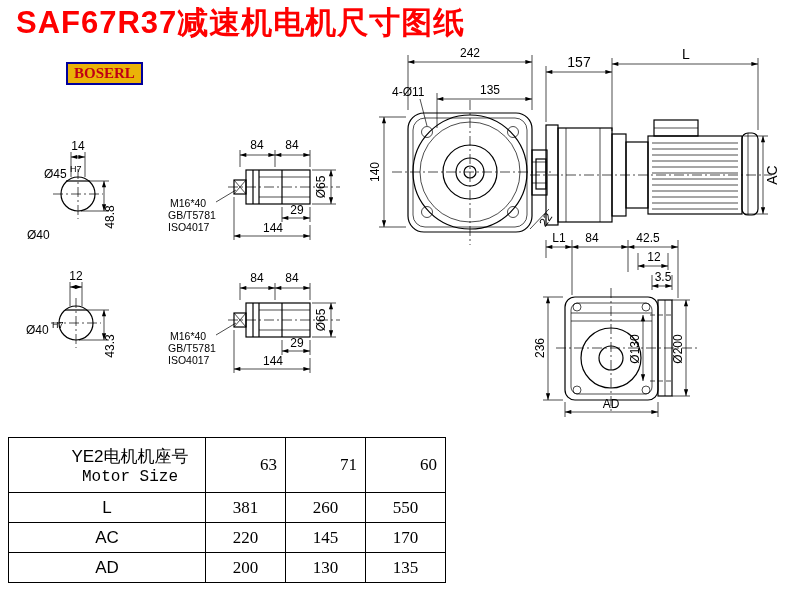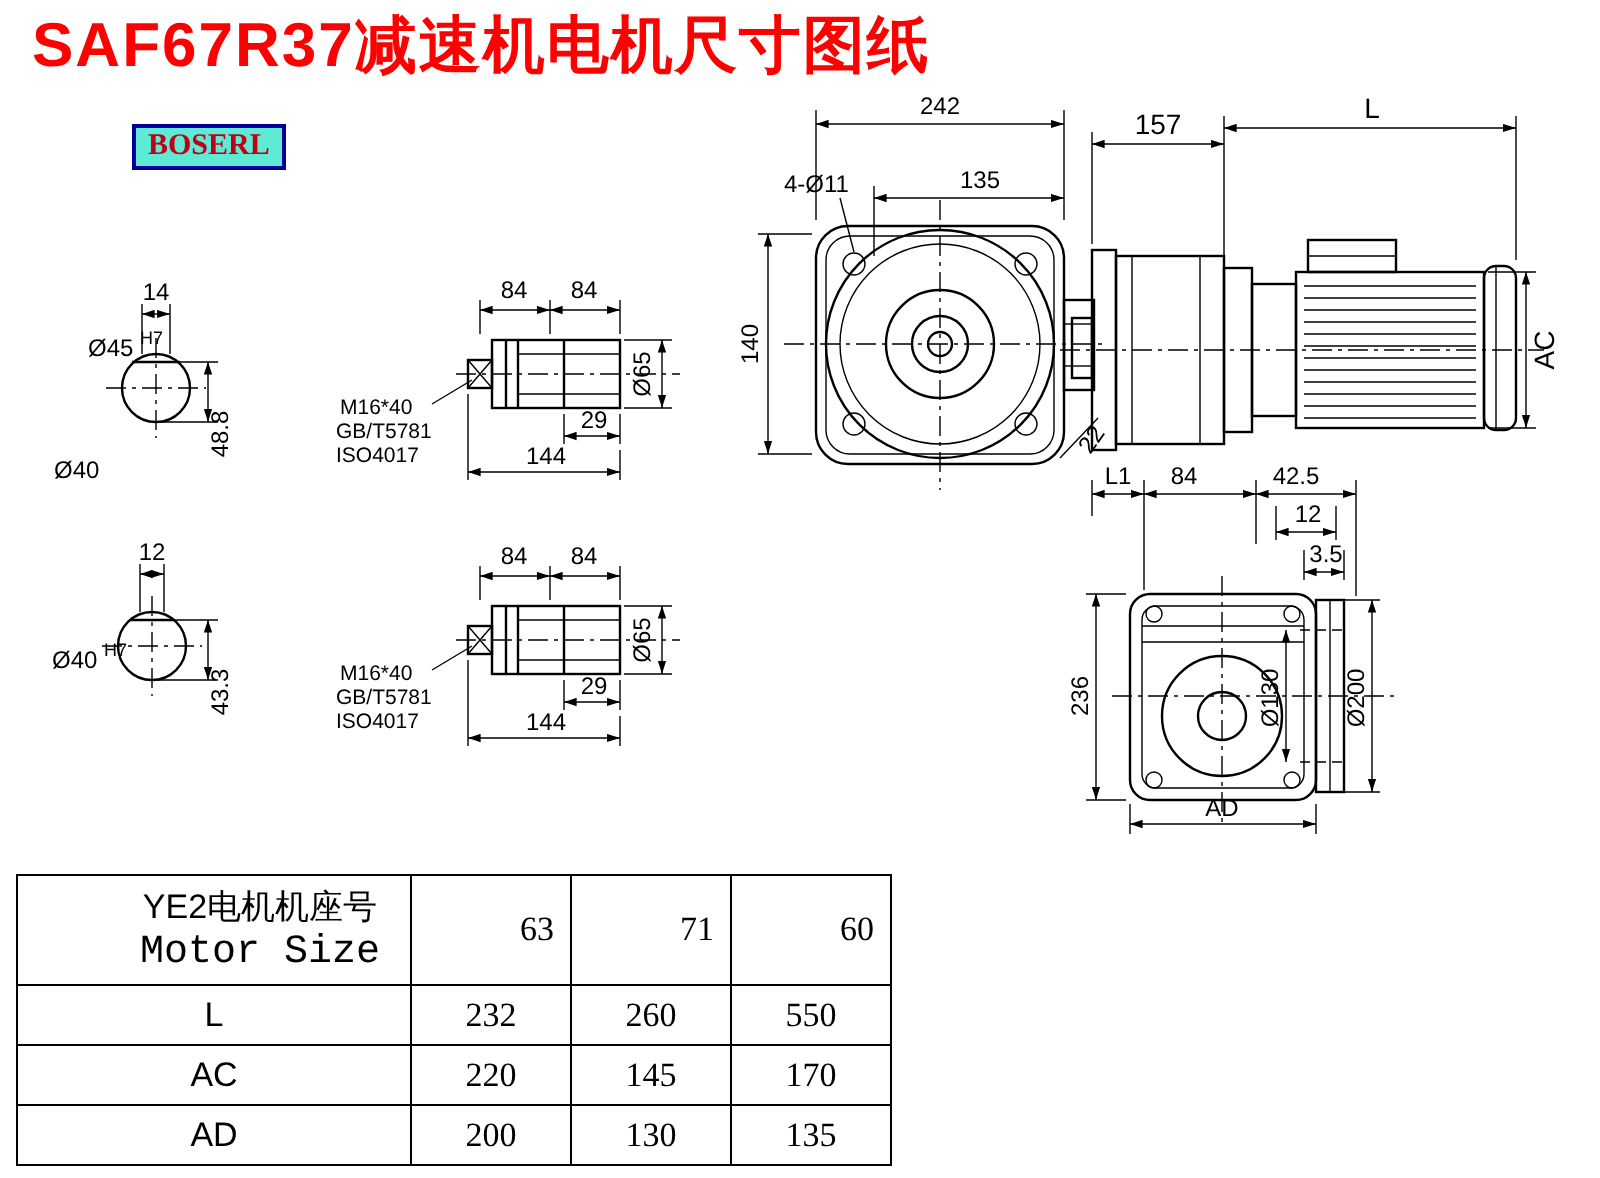--- a/index.html
+++ b/index.html
@@ -1,36 +1,36 @@
 <!DOCTYPE html>
 <html><head>
 <meta charset="utf-8">
 <style>
   * { margin:0; padding:0; box-sizing:border-box; }
   html,body { width:800px; height:589px; }
   body { position:relative; background:#fff; font-family:"Liberation Sans",sans-serif; overflow:hidden; }
   .title { position:absolute; left:16px; top:2px; font-size:31px; font-weight:bold; color:#fe0000; letter-spacing:1px; white-space:nowrap; }
-  .logo { position:absolute; left:66px; top:62px; border:2px solid #00009b; color:#c00016; background:#5eead4;
+  .logo { position:absolute; left:66px; top:62px; border:2px solid #00009b; color:#c00016; background:#eab308;
           font-family:"Liberation Serif",serif; font-size:15px; font-weight:bold; padding:1px 6px; }
   svg.drawing { position:absolute; left:0; top:0; }
   svg text { font-family:"Liberation Sans",sans-serif; font-size:12px; fill:#000; }
   svg text.sm { font-size:10.5px; }
   svg text.sup { font-size:9px; }
   svg text.big { font-size:14px; }
   .ln { stroke:#000; stroke-width:1.2; fill:none; }
   .tn { stroke:#000; stroke-width:0.7; fill:none; }
   .cl { stroke:#000; stroke-width:0.7; fill:none; stroke-dasharray:10 3 2 3; }
   .hd { stroke:#000; stroke-width:0.7; fill:none; stroke-dasharray:5 3; }
   table.spec { position:absolute; left:8px; top:437px; border-collapse:collapse; background:#fff; }
   table.spec td { border:1.5px solid #000; text-align:center; vertical-align:middle; font-size:17px; color:#000; }
   table.spec td.c0 { width:197px; }
   table.spec td.cv { width:80px;font-family:Liberation Serif, serif; }
   table.spec tr.hrow td { height:55px;padding-left:46px; }
   table.spec tr.drow td { height:30px; }
-  table.spec .en { font-family:"Liberation Mono",monospace; font-size:20px; }
+  table.spec .en { font-family:"Liberation Mono",monospace; font-size:16px; }
 </style>
 </head>
 <body>
 
 <div class="title">SAF67R37减速机电机尺寸图纸</div>
 <div class="logo">BOSERL</div>
 
 <svg class="drawing" width="800" height="589" viewBox="0 0 800 589">
 <defs>
   <marker id="ae" markerWidth="11" markerHeight="8" refX="9.5" refY="3" orient="auto">
@@ -279,21 +279,21 @@
     <td class="c0">
       <div>YE2电机机座号</div>
       <div class="en">Motor Size</div>
     </td>
     <td class="cv">63</td>
     <td class="cv">71</td>
     <td class="cv">60</td>
   </tr>
   <tr class="drow">
     <td class="c0">L</td>
-    <td class="cv">232</td>
+    <td class="cv">381</td>
     <td class="cv">260</td>
     <td class="cv">550</td>
   </tr>
   <tr class="drow">
     <td class="c0">AC</td>
     <td class="cv">220</td>
     <td class="cv">145</td>
     <td class="cv">170</td>
   </tr>
   <tr class="drow">

